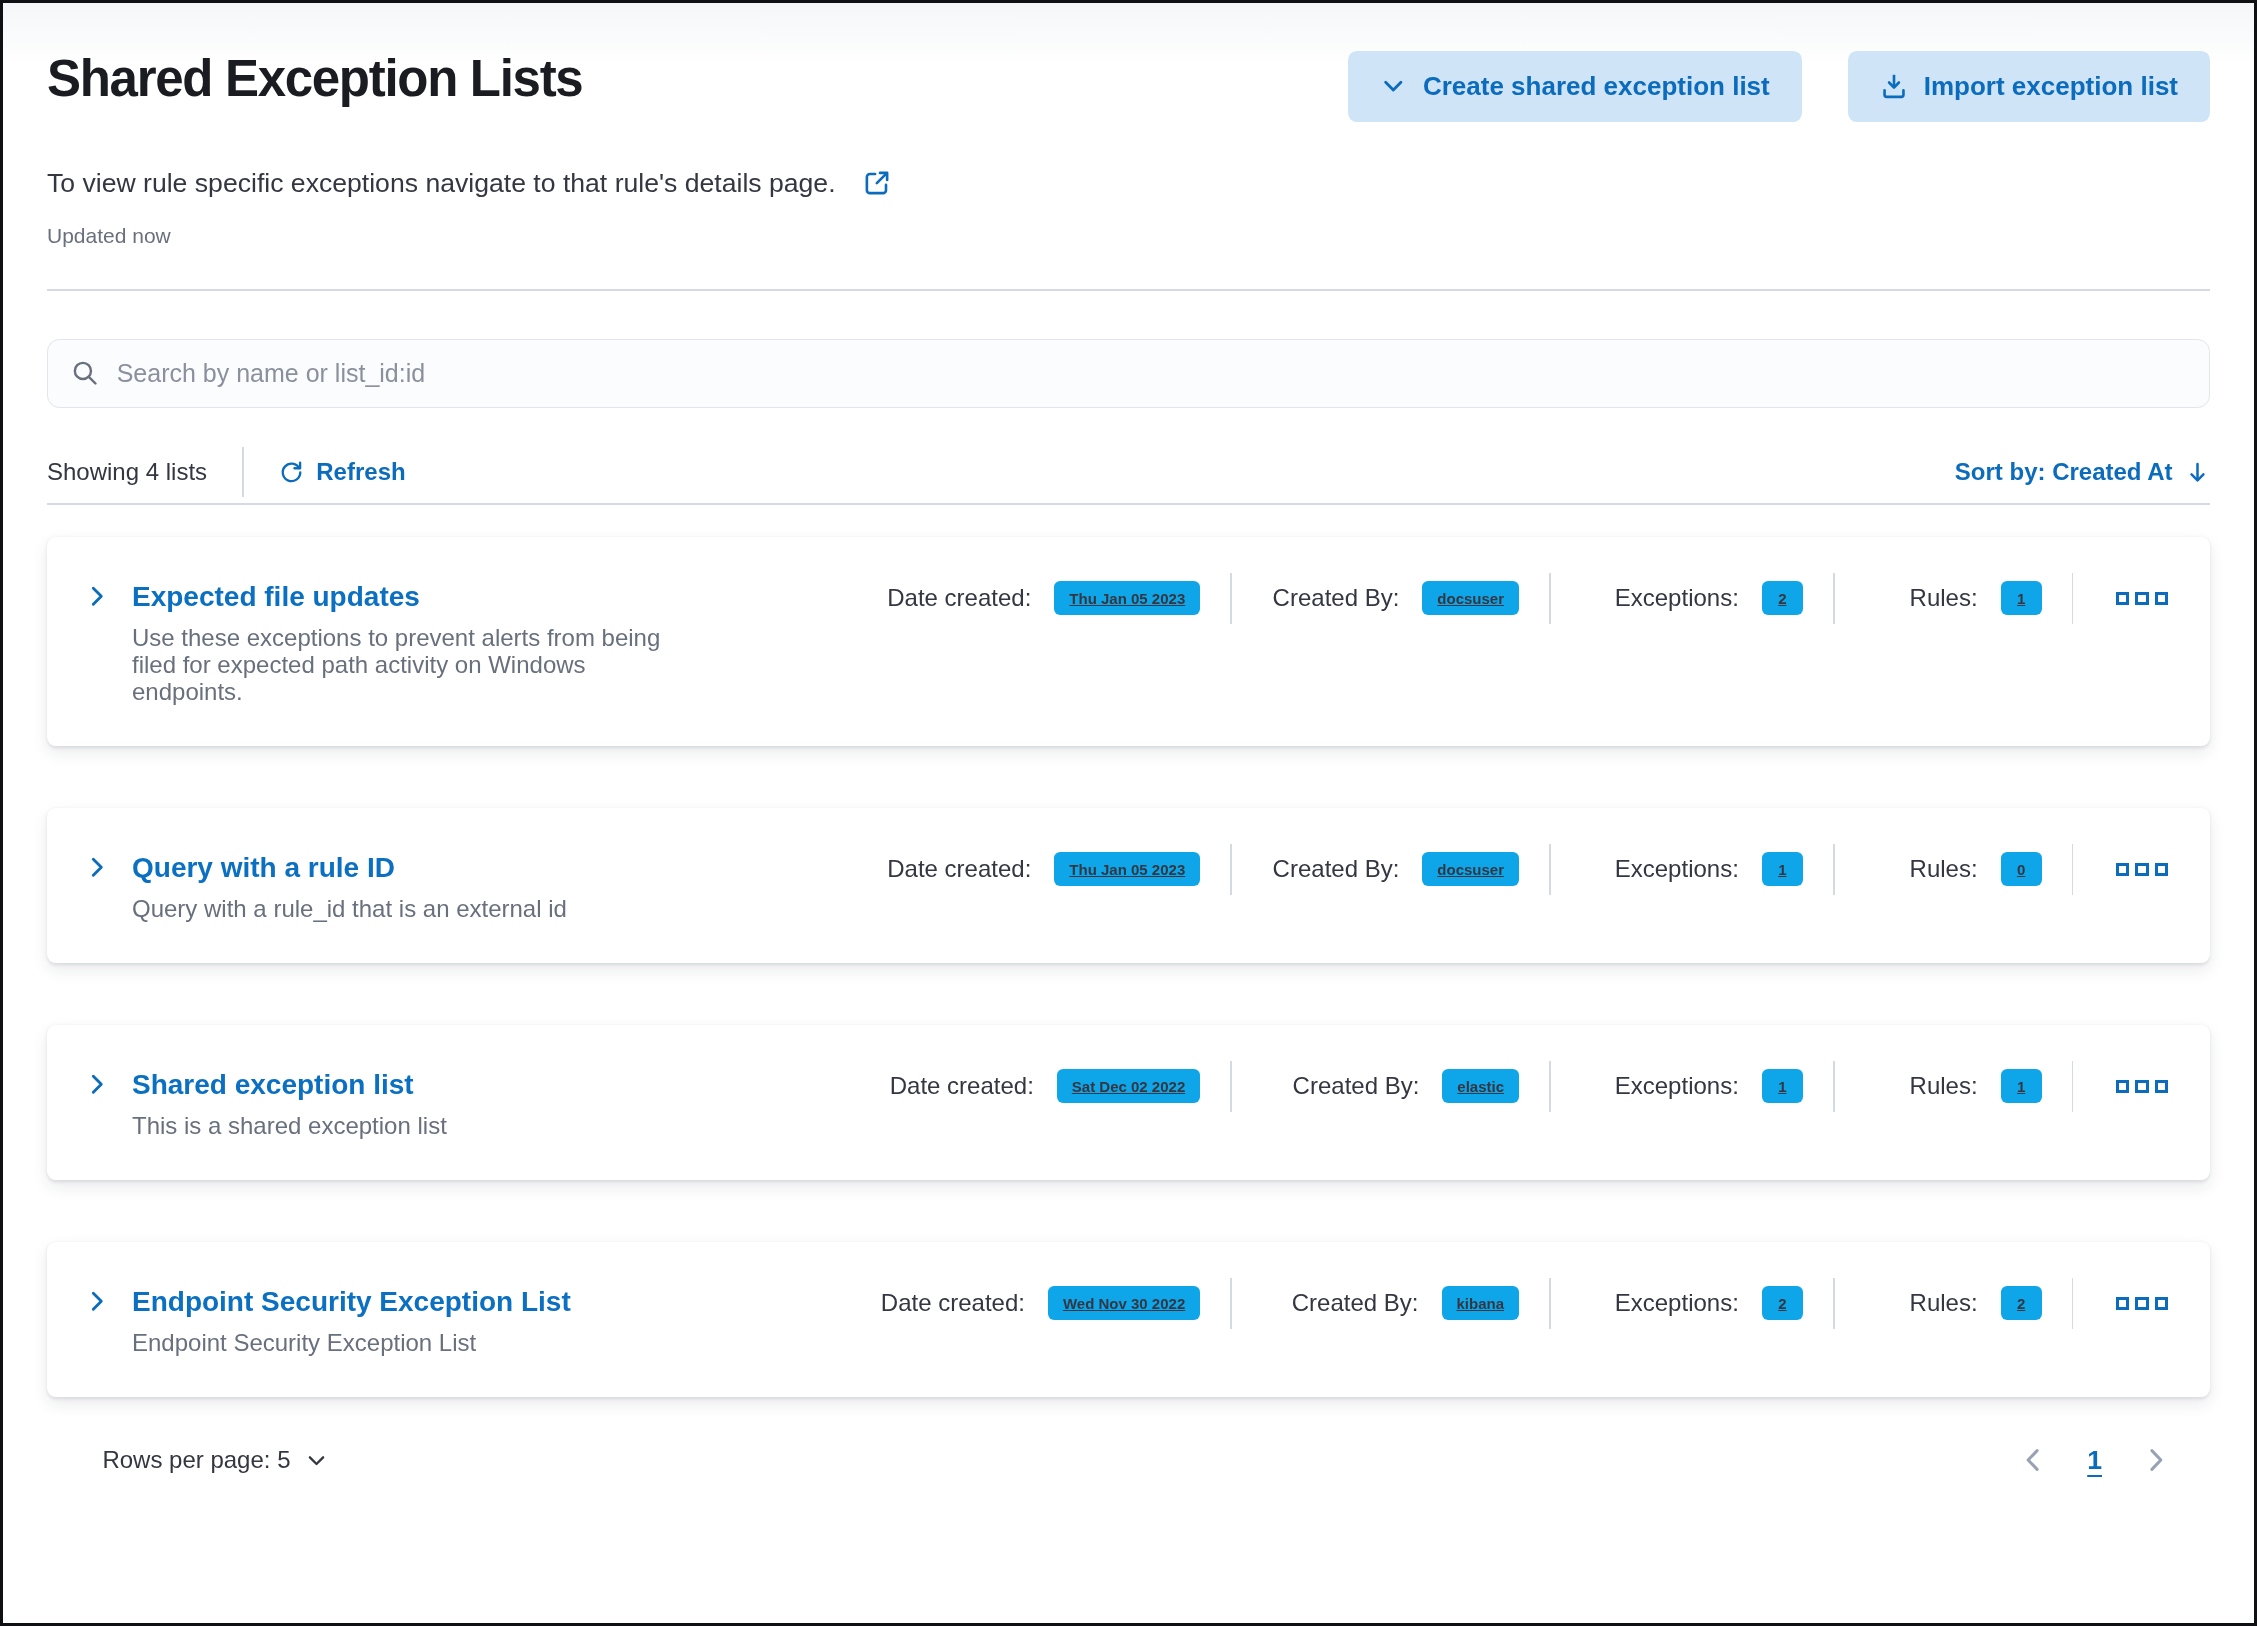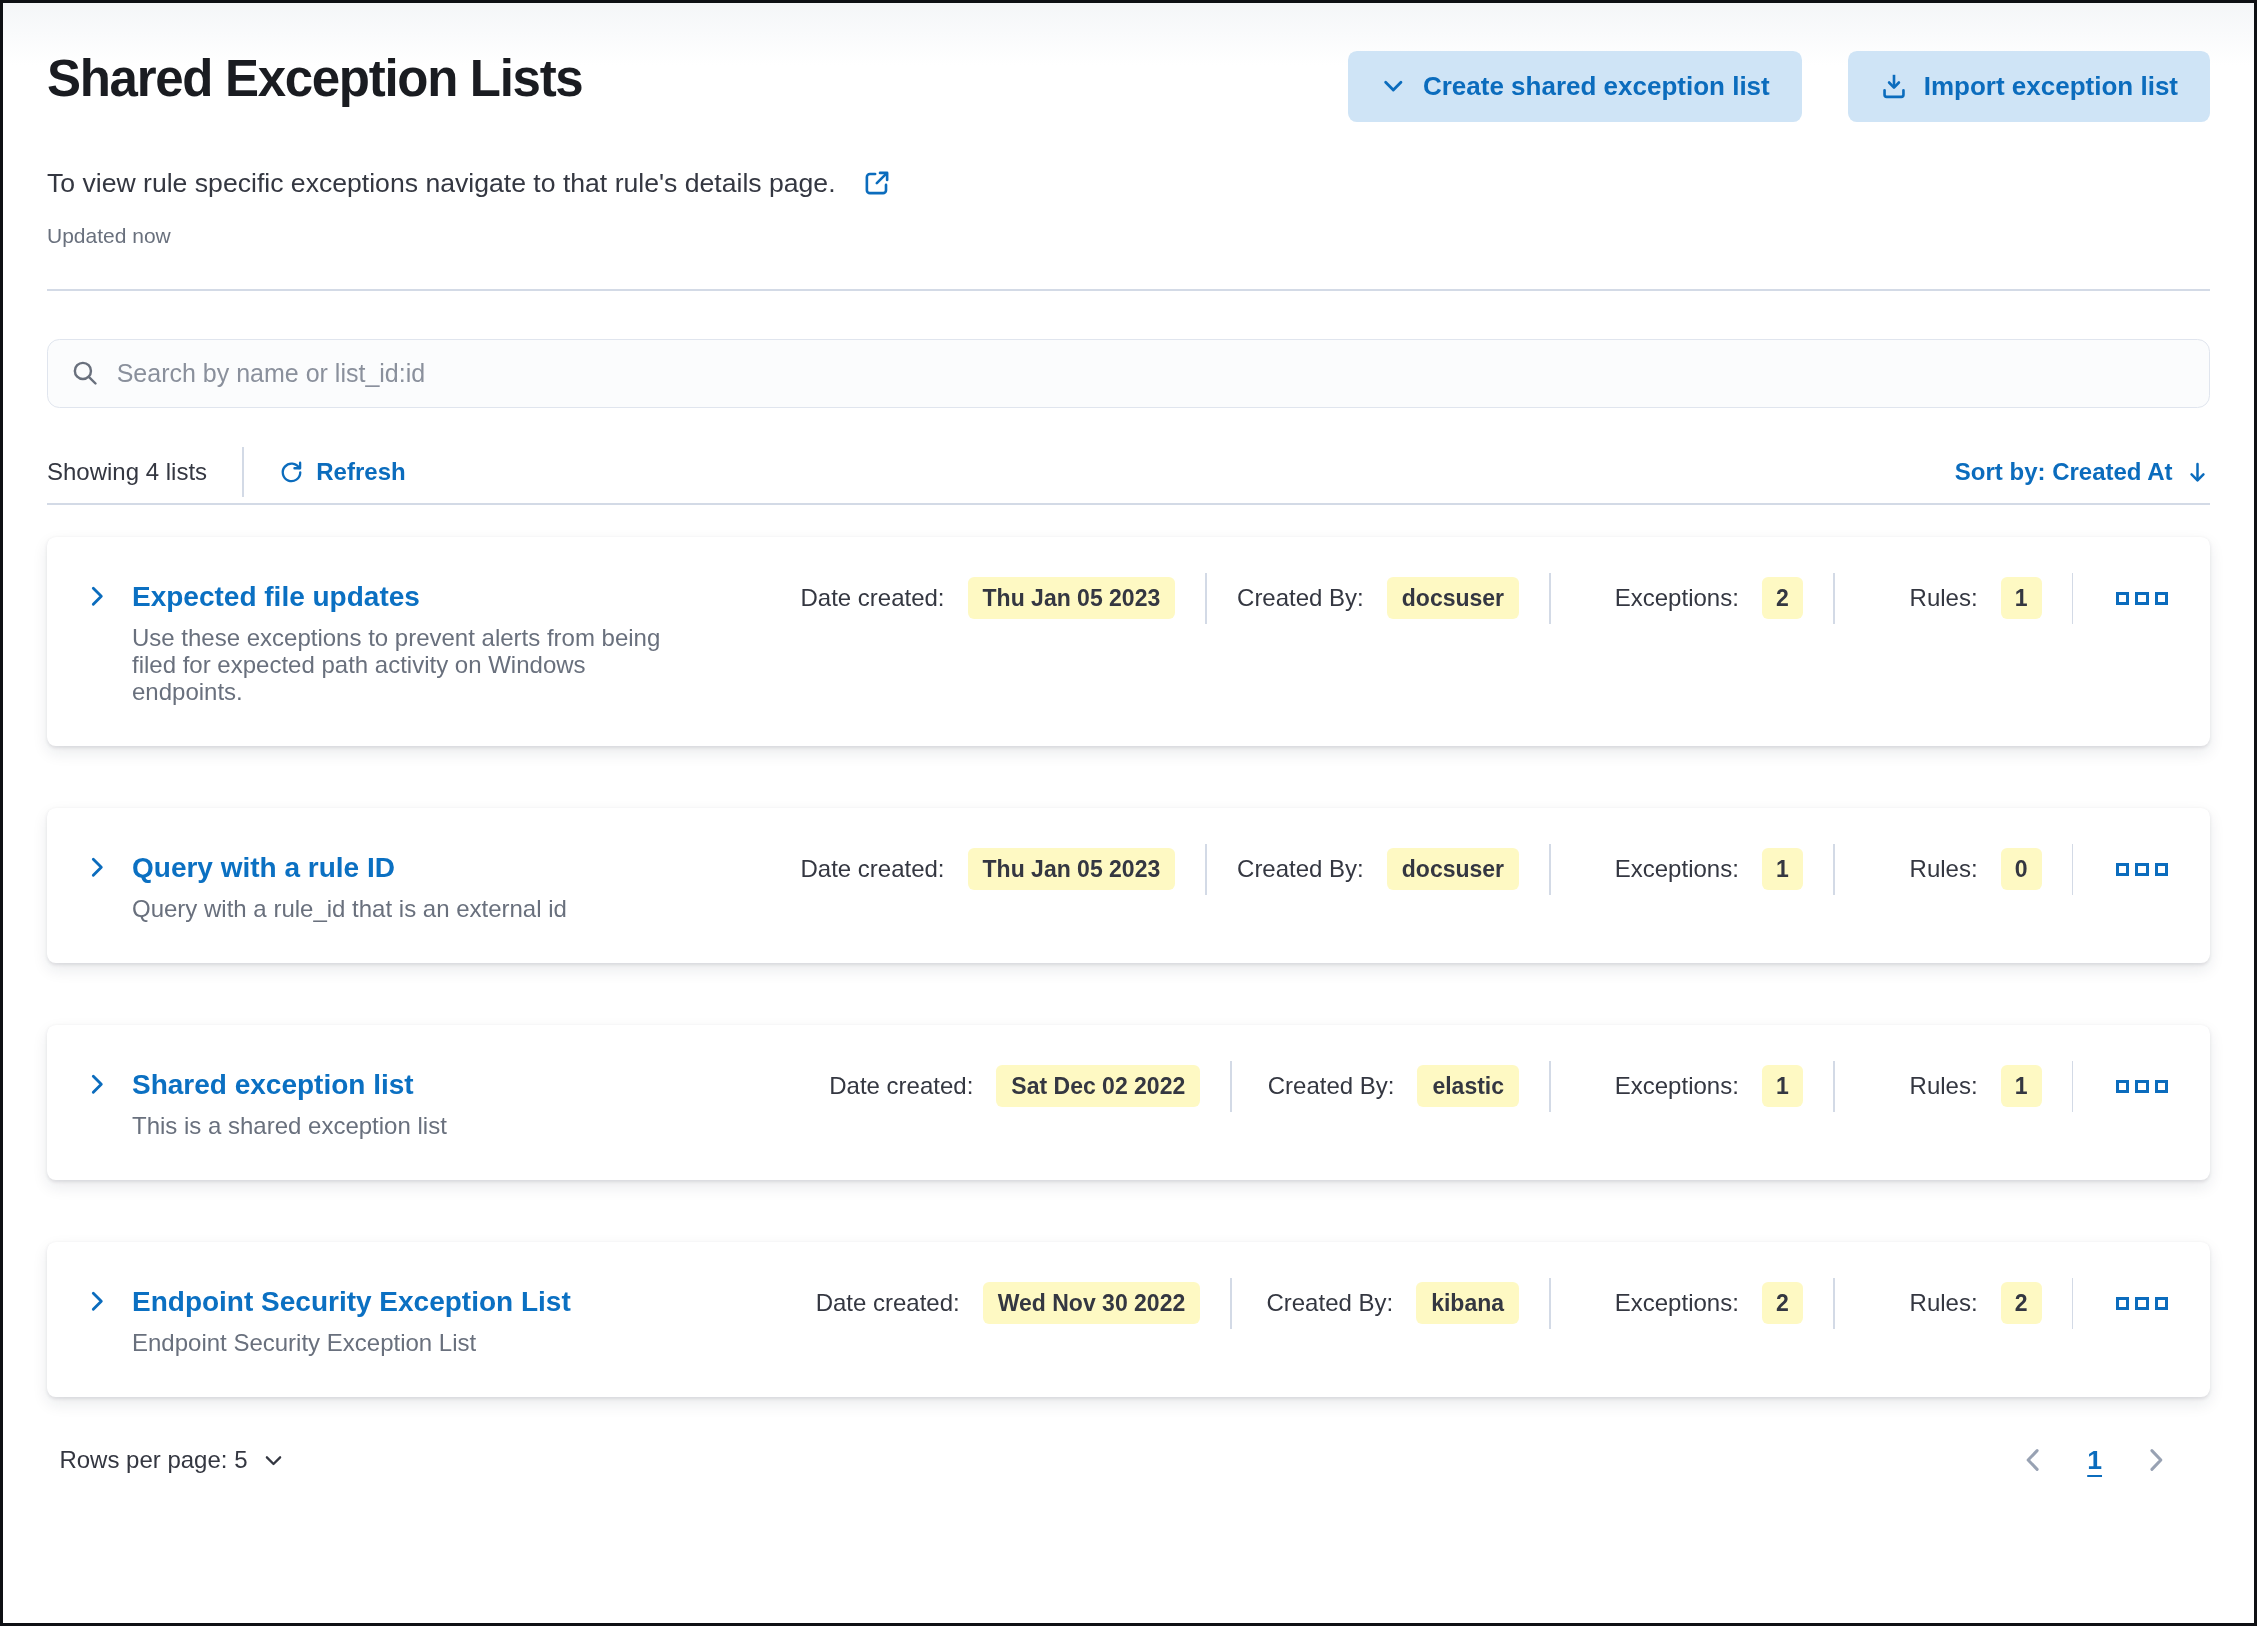--- a/index.html
+++ b/index.html
@@ -71,37 +71,37 @@
     margin-top:-1.8px;
   }
   .card-main { width:539px; margin-left:14px; flex:none; }
   .card-title { font-size:28px; font-weight:600; color:#0b70c2; text-decoration:none; line-height:37px; display:inline-block; cursor:pointer; }
   .card-desc { margin-top:9px; font-size:24px; line-height:27px; color:#69707d; }
 
   .card-meta { margin-left:auto; display:flex; align-items:center; height:41px; }
   .meta-item { display:flex; align-items:center; justify-content:flex-end; gap:23px; }
   .meta-label { font-size:24px; color:#343741; white-space:nowrap; }
   .badge {
-    background:#fef9c3; color:#343741; border-radius:6.2px;
-    font-size:23px; font-weight:600; line-height:1;
-    padding:9.8px 15px; white-space:nowrap;
+    background:#0ea5e9; color:#343741; border-radius:6.2px;
+    font-size:15px; font-weight:600; line-height:1;
+    padding:9.8px 15px; white-space:nowrap;text-decoration:underline;
   }
   .badge.num { min-width:41px; text-align:center; padding:9.8px 10.6px; }
   .meta-div { width:1.8px; height:51px; background:#d3dae6; margin:0 30px; flex:none; }
   .w-date { min-width:355px; }
   .w-user { min-width:257px; }
   .w-exc  { min-width:222px; }
   .w-rules{ min-width:177px; }
 
   .more-btn { background:none; border:none; cursor:pointer; display:flex; align-items:center; gap:6.2px; margin-left:5.3px; padding:7px; }
   .bx { width:13.3px; height:13.3px; border:3.5px solid #0b6cbd; display:inline-block; }
 
   
   .list-footer { margin-top:48px; display:flex; align-items:center; justify-content:space-between; padding:0 12.4px 0 12.4px; }
-  .rows-select { display:inline-flex; align-items:center; gap:14px; font-size:24px; color:#343741; font-weight:500; cursor:pointer; background:none; border:none; font-family:inherit; }
+  .rows-select { display:inline-flex; align-items:center; gap:14px; font-size:24px; color:#343741; font-weight:500; cursor:pointer; background:none; border:none; font-family:inherit;margin-left:43px; }
   .pagination { display:flex; align-items:center; gap:39px; margin-right:26.6px; }
   .page-arrow { background:none; border:none; cursor:pointer; color:#98a2b3; display:flex; }
   .page-num { font-size:26.6px; font-weight:700; color:#0b6cbd; text-decoration:underline; text-underline-offset:6.2px; cursor:pointer; }
 
   .icon svg { display:block; }
 </style>
 </head>
 <body>
 
 <div class="frame">

